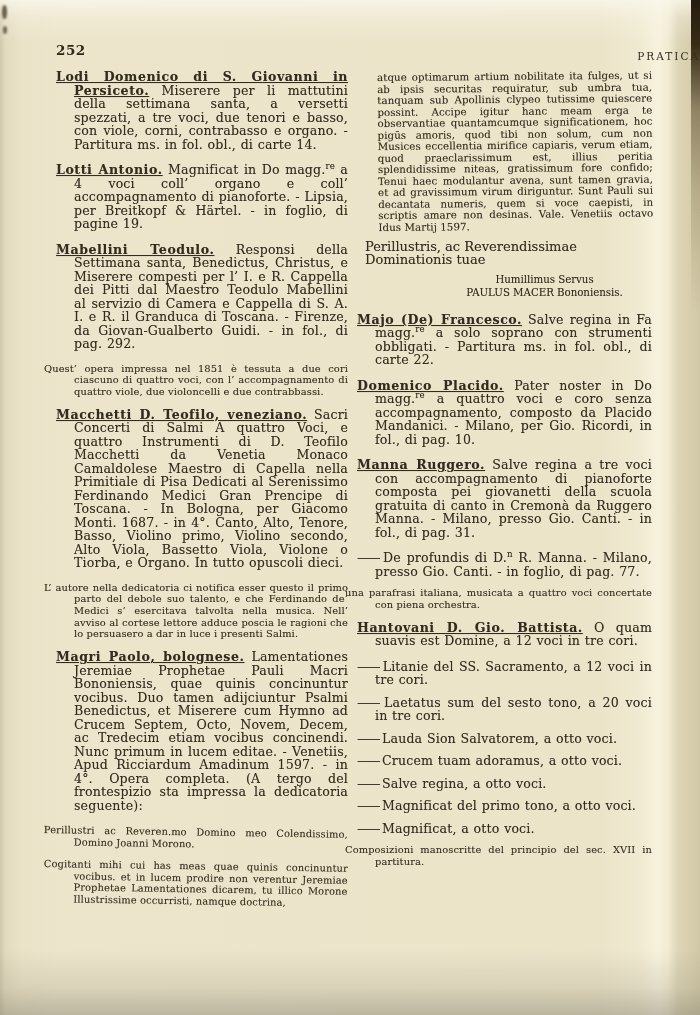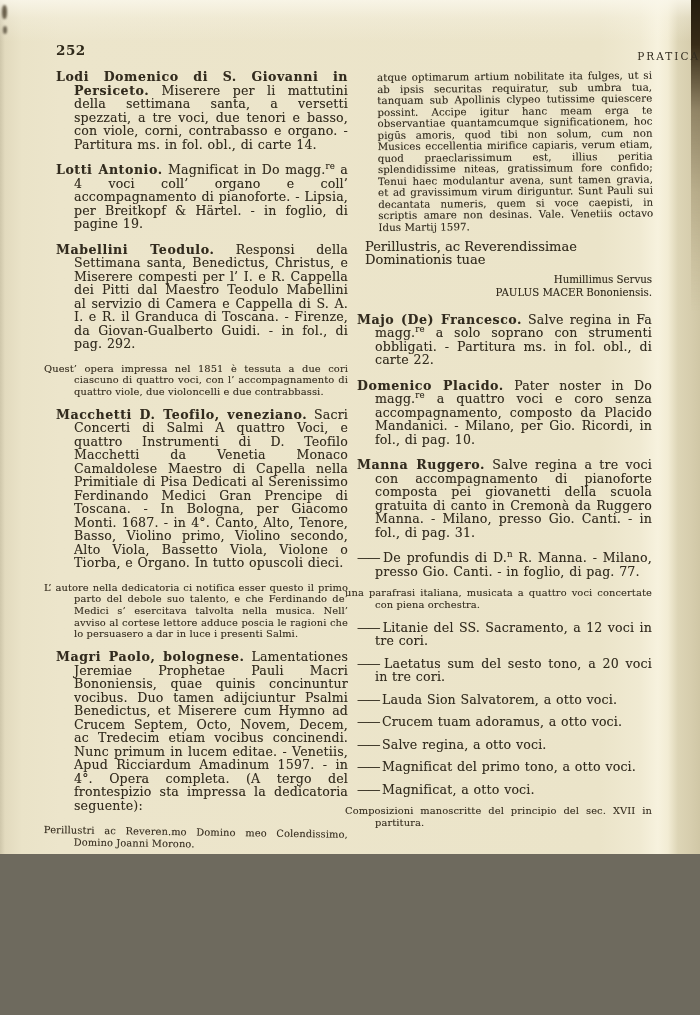--- a/index.html
+++ b/index.html
@@ -1,17 +1,17 @@
 <!DOCTYPE html>
 <html><head>
 <meta charset="utf-8">
 <style>
   html,body{margin:0;padding:0;background:#6e6a5e;}
   .page{
-    position:relative;width:700px;height:854px;overflow:hidden;
+    position:relative;width:700px;height:1015px;overflow:hidden;
     font-family:"DejaVu Serif","Liberation Serif",serif;
     background:linear-gradient(90deg,
       #cfc7ab 0px,#e2dabe 5px,#eae3c8 22px,#ece5cb 60px,
       #ebe4c9 600px,#f0ead2 640px,#f7f2de 658px,#f2ecd4 668px,
       #ddd5b6 678px,#d7ceae 690px,#d0c7a6 700px);
   }
   .page::before{
     content:"";position:absolute;inset:0;pointer-events:none;
     background:linear-gradient(180deg,
       rgba(250,247,235,.85) 0px,rgba(250,247,235,.30) 18px,rgba(250,247,235,0) 42px,
@@ -31,29 +31,29 @@
     letter-spacing:.5px;color:#2e2819;}
   .running-title{position:absolute;left:120px;right:0;top:50px;text-align:right;
     font-size:10.5px;letter-spacing:2px;color:#332d20;}
   .col{position:absolute;color:#322b1e;text-shadow:.2px .2px 0 rgba(50,42,28,.35);}
   .col-left{left:56px;top:70px;width:292px;}
   .col-right{left:357px;top:72px;width:295px;}
   .blk{margin:0 0 12px 0;text-align:justify;}
   .entry,.dash{font-size:12.5px;line-height:13.5px;letter-spacing:.2px;word-spacing:.5px;
     padding-left:18px;text-indent:-18px;}
   .dash{margin-bottom:9px;}
-  .seg-b{font-weight:700;letter-spacing:.6px;}
+  .seg-b{font-weight:700;letter-spacing:.6px;text-decoration:underline;}
   .seg-i{}
   .seg-s{vertical-align:super;font-size:8.5px;line-height:0;}
   .seg-d{letter-spacing:-1.5px;}
   .note{font-size:9.8px;line-height:11.7px;letter-spacing:.15px;
     margin:0 0 10px -12px;padding-left:30px;text-indent:-30px;color:#382f21;}
   .cont{font-size:10.2px;line-height:11.5px;letter-spacing:.1px;margin:0 0 3px 20px;}
   .ded-left{font-size:13px;line-height:12.6px;margin:8px;text-align:left;}
-  .ded-center{font-size:10.2px;line-height:12.8px;margin:0 0 0 80px;text-align:right;}
+  .ded-center{font-size:10.2px;line-height:12.8px;margin:0 0 0 80px;text-align:center;}
   .col-right .blk:nth-child(4){margin-bottom:13px;}
   .col-right .blk:nth-child(1){transform:rotate(-0.5deg);transform-origin:left top;}
   .col-left .blk:nth-child(8),
   .col-left .blk:nth-child(9){transform:rotate(0.9deg);transform-origin:left top;}
 </style>
 </head>
 <body>
 
 <div class="page">
   <div class="edge-dark"></div>
@@ -77,20 +77,21 @@
   <div class="col col-right">
       <p class="blk cont"><span class="seg-n">atque optimarum artium nobilitate ita fulges, ut si ab ipsis securitas requiratur, sub umbra tua, tanquam sub Apollinis clypeo tutissime quiescere possint. Accipe igitur hanc meam erga te observantiae quantamcumque significationem, hoc pigūs amoris, quod tibi non solum, cum non Musices eccellentia mirifice capiaris, verum etiam, quod praeclarissimum est, illius peritia splendidissime niteas, gratissimum fore confido; Tenui haec modulantur avena, sunt tamen gravia, et ad gravissimum virum diriguntur. Sunt Pauli sui decantata numeris, quem si voce caepisti, in scriptis amare non desinas. Vale. Venetiis octavo Idus Martij 1597.</span></p>
       <p class="blk ded-left"><span class="seg-n">Perillustris, ac Reverendissimae Dominationis tuae</span></p>
       <p class="blk ded-center"><span class="seg-n">Humillimus Servus</span></p>
       <p class="blk ded-center"><span class="seg-n">PAULUS MACER Bononiensis.</span></p>
       <p class="blk entry"><span class="seg-b">Majo (De) Francesco.</span><span class="seg-i"> Salve regina</span><span class="seg-n"> in </span><span class="seg-i">Fa</span><span class="seg-n"> magg.</span><span class="seg-s">re</span><span class="seg-n"> a solo soprano con strumenti obbligati. - Partitura ms. in fol. obl., di carte 22.</span></p>
       <p class="blk entry"><span class="seg-b">Domenico Placido.</span><span class="seg-i"> Pater noster</span><span class="seg-n"> in </span><span class="seg-i">Do</span><span class="seg-n"> magg.</span><span class="seg-s">re</span><span class="seg-n"> a quattro voci e coro senza accompagnamento, composto da Placido Mandanici. - Milano, per Gio. Ricordi, in fol., di pag. 10.</span></p>
       <p class="blk entry"><span class="seg-b">Manna Ruggero.</span><span class="seg-i"> Salve regina</span><span class="seg-n"> a tre voci con accompagnamento di pianoforte composta pei giovanetti della scuola gratuita di canto in Cremonà da Ruggero Manna. - Milano, presso Gio. Canti. - in fol., di pag. 31.</span></p>
       <p class="blk dash"><span class="seg-d">—— </span><span class="seg-i">De profundis</span><span class="seg-n"> di D.</span><span class="seg-s">n</span><span class="seg-n"> R. Manna. - Milano, presso Gio. Canti. - in foglio, di pag. 77.</span></p>
       <p class="blk note"><span class="seg-n">una parafrasi italiana, musicata a quattro voci concertate con piena orchestra.</span></p>
+      <p class="blk entry"><span class="seg-b">Hantovani D. Gio. Battista.</span><span class="seg-i"> O quam suavis est Domine</span><span class="seg-n">, a 12 voci in tre cori.</span></p>
       <p class="blk dash"><span class="seg-d">—— </span><span class="seg-n">Litanie del SS. Sacramento, a 12 voci in tre cori.</span></p>
       <p class="blk dash"><span class="seg-d">—— </span><span class="seg-i">Laetatus sum</span><span class="seg-n"> del sesto tono, a 20 voci in tre cori.</span></p>
       <p class="blk dash"><span class="seg-d">—— </span><span class="seg-i">Lauda Sion Salvatorem</span><span class="seg-n">, a otto voci.</span></p>
       <p class="blk dash"><span class="seg-d">—— </span><span class="seg-i">Crucem tuam adoramus</span><span class="seg-n">, a otto voci.</span></p>
       <p class="blk dash"><span class="seg-d">—— </span><span class="seg-i">Salve regina</span><span class="seg-n">, a otto voci.</span></p>
       <p class="blk dash"><span class="seg-d">—— </span><span class="seg-i">Magnificat</span><span class="seg-n"> del primo tono, a otto voci.</span></p>
       <p class="blk dash"><span class="seg-d">—— </span><span class="seg-i">Magnificat</span><span class="seg-n">, a otto voci.</span></p>
       <p class="blk note"><span class="seg-n">Composizioni manoscritte del principio del sec. XVII in partitura.</span></p>
     </div>
 </div>

